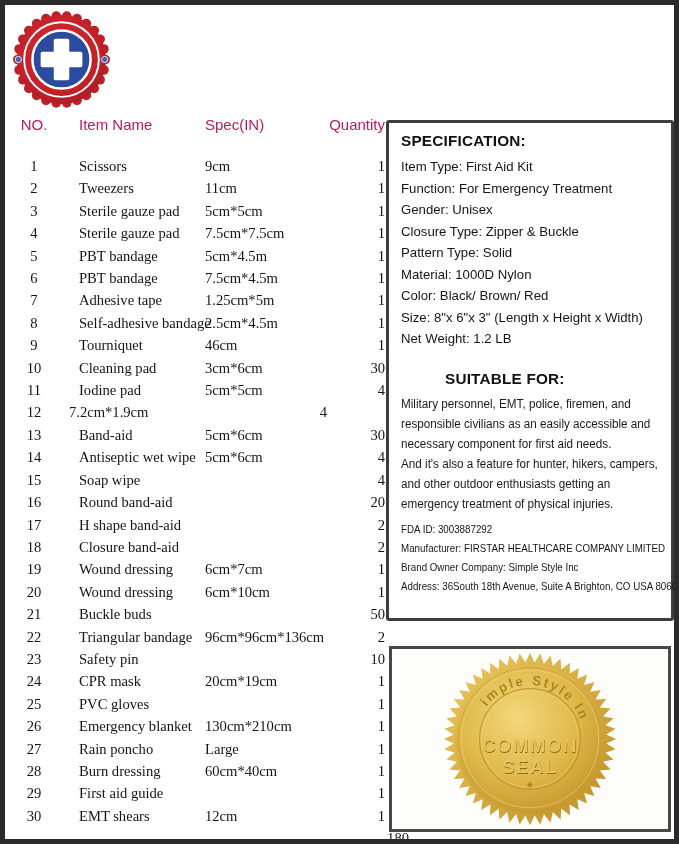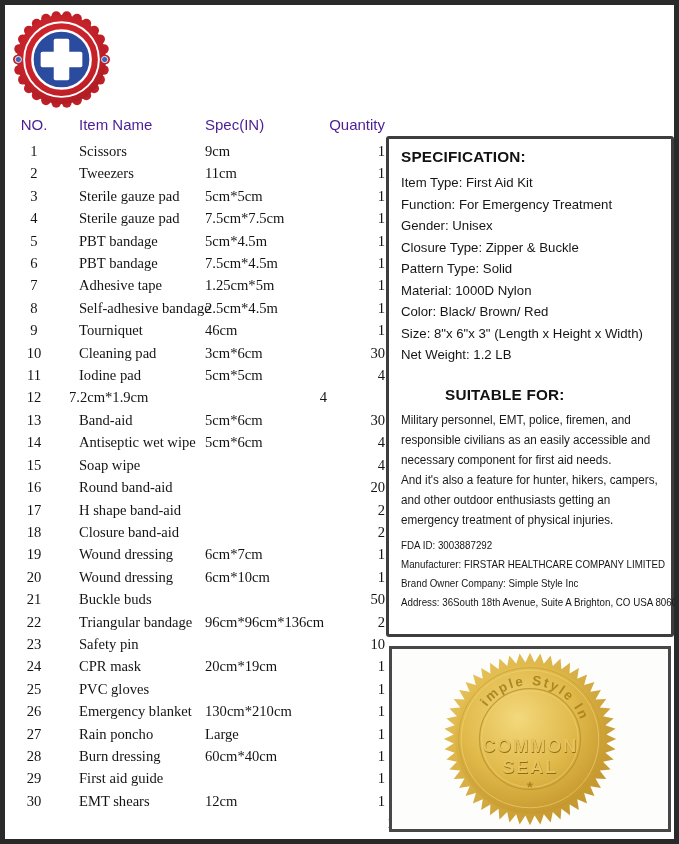--- a/index.html
+++ b/index.html
@@ -9,31 +9,31 @@
 
   
   .logo{position:absolute;left:8px;top:6px;width:97px;height:97px;}
   .title-block{position:absolute;left:112px;top:12px;}
   .pieces{font-size:23px;color:#101010;line-height:26px;}
   .main-title{font-size:39px;font-weight:600;letter-spacing:-0.5px;line-height:44px;color:#0c0c0c;}
 
   
   .kit-table{position:absolute;left:0;top:108px;width:386px;}
   .trow{display:grid;grid-template-columns:58px 136px 128px 58px;align-items:baseline;}
-  .thead{font-size:15px;color:#4c1d95;line-height:24px;margin-bottom:3px;}
+  .thead{font-size:15px;color:#be185d;line-height:24px;margin-bottom:18px;}
   .thead .c{font-family:"Liberation Sans",sans-serif;}
   .tbody .trow{font-family:"Liberation Serif",serif;font-size:14.6px;line-height:22.4px;color:#141414;}
   .c-no{text-align:center;}
   .c-name{padding-left:16px;white-space:nowrap;}
   .c-spec{padding-left:6px;white-space:nowrap;}
   .c-qty{text-align:right;}
   .total-row{font-family:"Liberation Serif",serif;font-size:14.6px;line-height:22.4px;margin-left:24px;}
 
   
-  .spec-box{position:absolute;left:381px;top:131px;width:288px;height:501px;box-sizing:border-box;
+  .spec-box{position:absolute;left:381px;top:115px;width:288px;height:501px;box-sizing:border-box;
             border:3px solid #3d3d3d;border-radius:3px;background:#fff;
             padding:8px 11px 12px 12px;display:flex;flex-direction:column;}
   .panel-heading{font-size:15.3px;font-weight:600;letter-spacing:.2px;color:#111;line-height:20px;margin-bottom:5px;}
   .spec-line{font-size:13.2px;line-height:21.5px;color:#161616;white-space:nowrap;}
   .suitable-heading{margin-top:19px;margin-left:44px;}
   .suitable-par{font-size:12.3px;line-height:20px;color:#1a1a1a;
                 transform:scaleX(.95);transform-origin:0 0;width:105.2%;}
   .legal{margin-top:auto;margin-bottom:10px;transform:scaleX(.93);transform-origin:0 100%;width:107.5%;}
   .legal-line{font-size:10.5px;line-height:19px;color:#161616;white-space:nowrap;}
 

